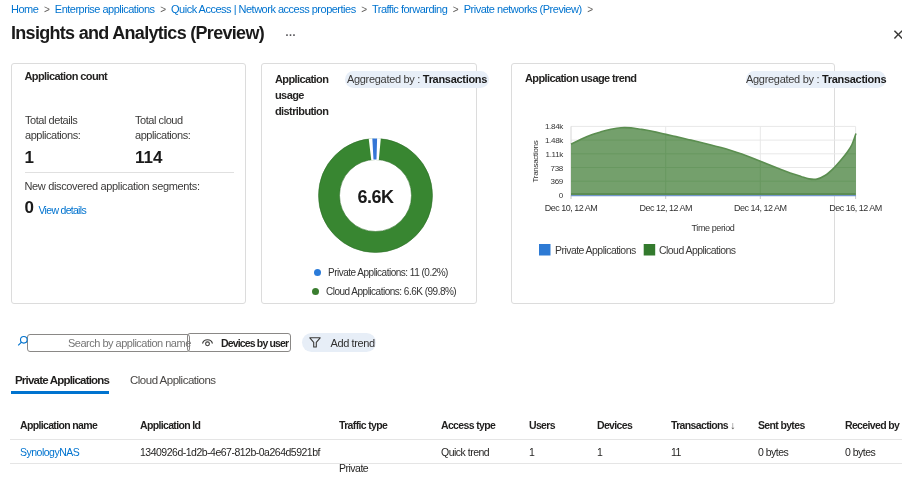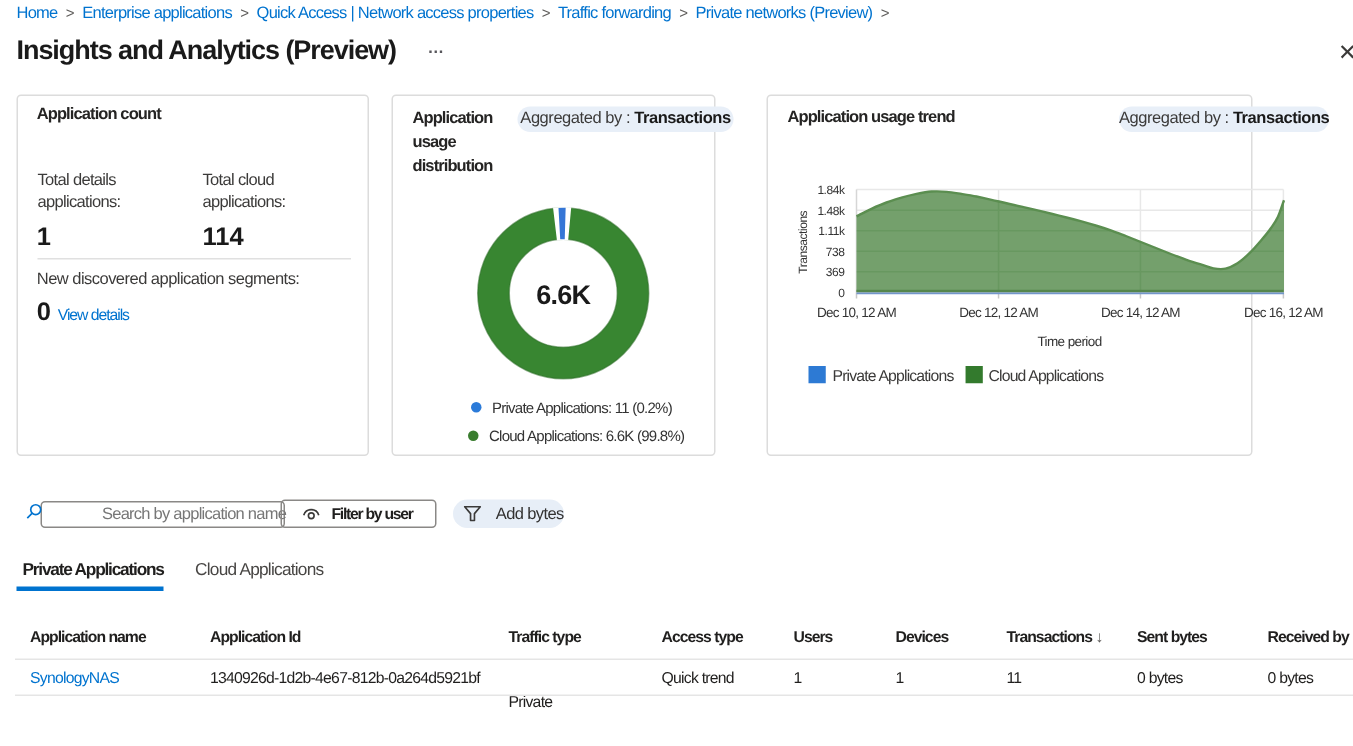--- a/index.html
+++ b/index.html
@@ -128,28 +128,28 @@
     <text id="tleg2" x="147" y="190" font-size="10.5" letter-spacing="-0.55" fill="#3b3a39">Cloud Applications</text>
   </svg>
 </div>
 
 <div class="abs search" id="search">Search by application name</div>
 <svg class="abs" style="left:17px; top:334.5px;" width="12" height="12" viewBox="0 0 12 12">
   <circle cx="6.8" cy="4.8" r="3.3" fill="none" stroke="#0073cf" stroke-width="1.1"></circle>
   <line x1="4.3" y1="7.3" x2="1.2" y2="10.4" stroke="#0073cf" stroke-width="1.1"></line>
 </svg>
 <div class="abs btn1">
-    <span id="fbu">Filter by user</span>
+    <span id="fbu">Devices by user</span>
   </div>
 <svg class="abs" style="left:201px; top:337px;" width="13" height="11" viewBox="0 0 13 11">
   <path d="M1.5,6.5 A5.2 5.2 0 0 1 11.5,6.5" fill="none" stroke="#3b3a39" stroke-width="1.1"></path>
   <circle cx="6.5" cy="6.8" r="1.9" fill="none" stroke="#3b3a39" stroke-width="1.1"></circle>
 </svg>
 <div class="abs btn2">
-    <span id="af">Add bytes</span>
+    <span id="af">Add trend</span>
   </div>
 <svg class="abs" style="left:309px; top:337px;" width="12" height="11" viewBox="0 0 12 11">
   <path d="M0.8,0.8 L11.2,0.8 L7.3,5.4 L7.3,10 L4.7,10 L4.7,5.4 Z" fill="none" stroke="#3b3a39" stroke-width="1.1" stroke-linejoin="round"></path>
 </svg>
 
 <div class="abs tab1" id="tab1">Private Applications</div>
 <div class="abs tab2" id="tab2">Cloud Applications</div>
 <div class="abs tabline"></div>
 
 <div class="th" id="h1" style="left:20px;">Application name</div>

